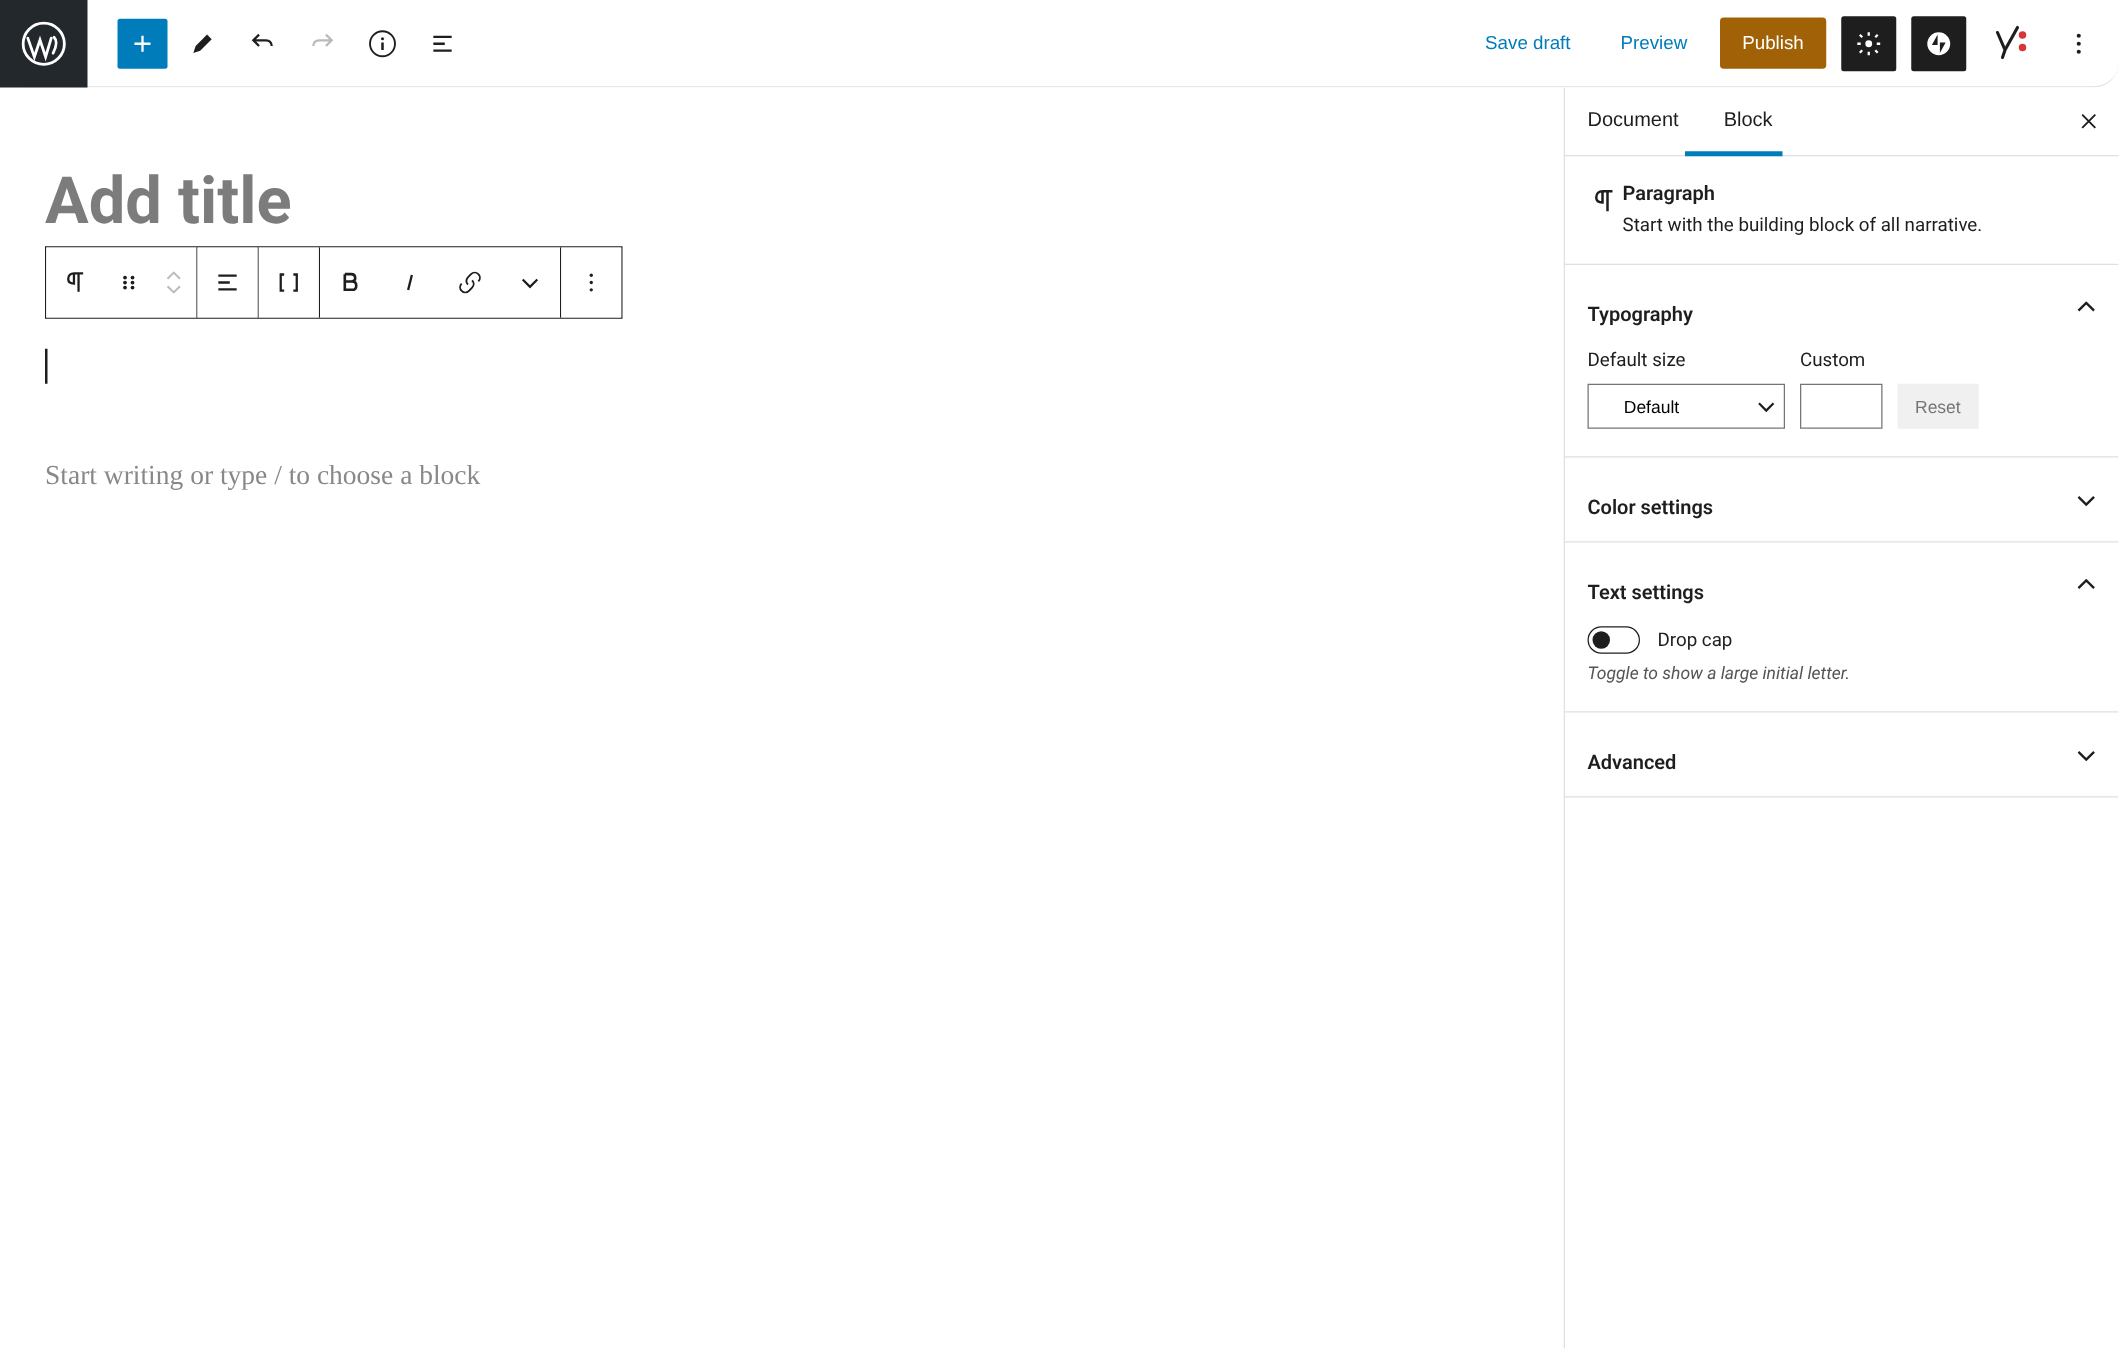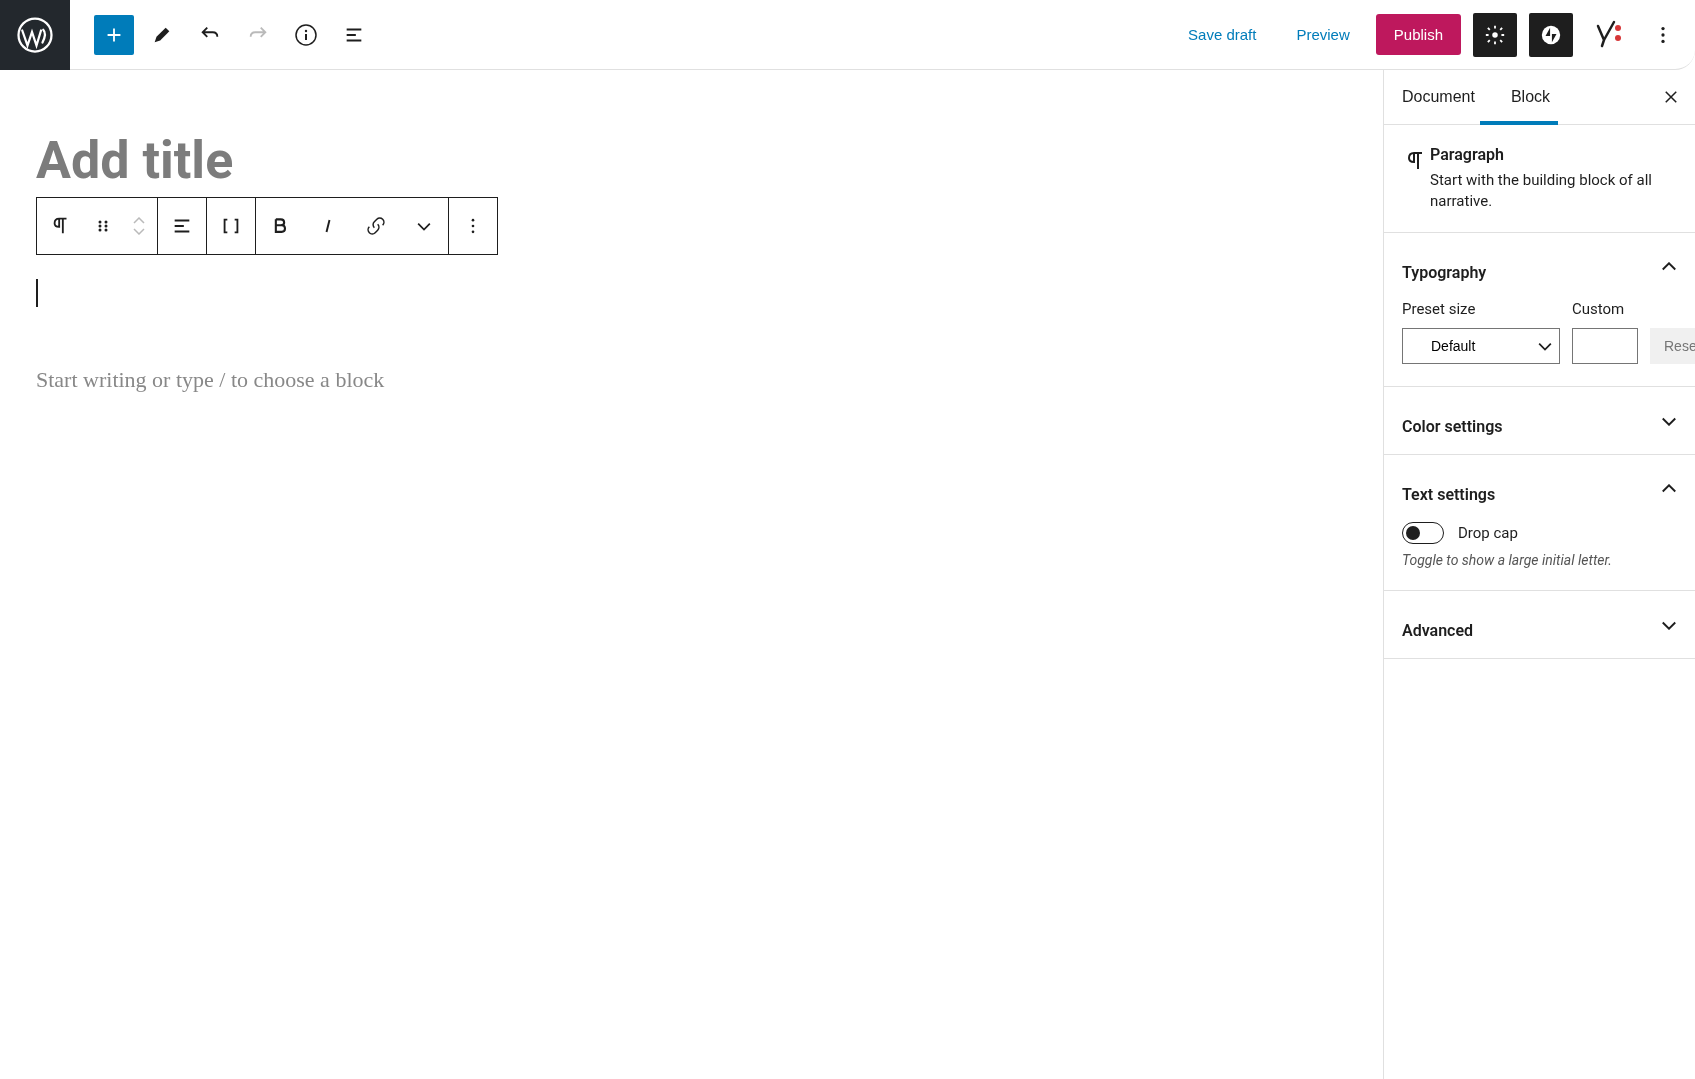--- a/index.html
+++ b/index.html
@@ -9,21 +9,21 @@
 
 .top-bar { display: flex; align-items: center; height: 70px; border-bottom: 1px solid #e0e0e0; border-radius: 20px; }
 .wp-logo { width: 70px; height: 70px; background: #23282d; display: flex; align-items: center; justify-content: center; }
 .wp-logo svg { width: 36px; height: 36px; }
 .toolbar-left { display: flex; align-items: center; gap: 8px; padding-left: 24px; }
 .btn-add { width: 40px; height: 40px; background: #007cba; border: none; display: flex; align-items: center; justify-content: center; border-radius: 2px; cursor: pointer; }
 .icon-btn { width: 40px; height: 40px; background: transparent; border: none; display: flex; align-items: center; justify-content: center; cursor: pointer; border-radius: 2px; }
 .icon-btn.disabled { opacity: 0.3; cursor: default; }
 .toolbar-right { margin-left: auto; display: flex; align-items: center; gap: 12px; padding-right: 10px; }
 .link-btn { background: none; border: none; color: #007cba; font-size: 15px; padding: 10px 14px; cursor: pointer; }
-.publish-btn { background: #be185d; color: #fff; border: none; font-size: 15px; padding: 12px 18px; border-radius: 3px; cursor: pointer; }
+.publish-btn { background: #a16207; color: #fff; border: none; font-size: 15px; padding: 12px 18px; border-radius: 3px; cursor: pointer; }
 .sq-btn { width: 44px; height: 44px; display: flex; align-items: center; justify-content: center; border: none; cursor: pointer; border-radius: 2px; }
 .sq-btn.dark { background: #1e1e1e; }
 .sq-btn.light { background: transparent; }
 
 
 .main { flex: 1; display: flex; overflow: hidden; }
 .editor { flex: 1; padding: 60px 36px 0 36px; overflow: auto; }
 .title-input { width: 100%; border: none; font-size: 52px; font-weight: 700; color: #7c7c7c; outline: none; font-family: inherit; }
 .title-input::placeholder { color: #7c7c7c; }
 .block-toolbar { display: inline-flex; border: 1px solid #1e1e1e; margin-top: 6px; }
@@ -31,21 +31,21 @@
 .bt-group:last-child { border-right: none; }
 .bt-btn { width: 48px; height: 56px; background: #fff; border: none; display: flex; align-items: center; justify-content: center; cursor: pointer; position: relative; }
 .bt-btn.narrow { width: 36px; }
 .bt-btn .mover { display: flex; flex-direction: column; align-items: center; justify-content: center; gap: 2px; opacity: 0.3; }
 .paragraph-area { margin-top: 24px; }
 .cursor-line { width: 2px; height: 28px; background: #1e1e1e; animation: blink 1s infinite; }
 @keyframes blink { 50% { opacity: 0; } }
 .placeholder-text { margin-top: 60px; color: #888; font-size: 22px; font-family: Georgia, serif; }
 
 
-.sidebar { width: 312px; border-left: 1px solid #e0e0e0; display: flex; flex-direction: column; overflow: auto; }
+.sidebar { width: 444px; border-left: 1px solid #e0e0e0; display: flex; flex-direction: column; overflow: auto; }
 .sb-tabs { display: flex; align-items: center; border-bottom: 1px solid #e0e0e0; padding-right: 6px; position: relative; }
 .sb-tab { padding: 18px 18px; background: none; border: none; font-size: 16px; cursor: pointer; color: #1e1e1e; font-weight: 400; }
 .sb-tab.active { font-weight: 500; }
 .tab-underline { position: absolute; bottom: -1px; left: 96px; width: 78px; height: 4px; background: #007cba; }
 .sb-close { margin-left: auto; width: 36px; height: 36px; background: none; border: none; cursor: pointer; display: flex; align-items: center; justify-content: center; }
 
 .sb-block-info { display: flex; padding: 20px 18px; border-bottom: 1px solid #e0e0e0; }
 .sb-block-icon { width: 28px; height: 28px; display: flex; align-items: center; justify-content: center; flex-shrink: 0; margin-top: 2px; }
 .sb-block-title { font-weight: 600; font-size: 16px; margin-bottom: 6px; }
 .sb-block-desc { font-size: 15px; color: #1e1e1e; line-height: 1.4; }
@@ -264,21 +264,21 @@
       <div class="sb-panel">
         <div class="sb-panel-header">
           <span class="sb-panel-title">Typography</span>
           <svg width="16" height="10" viewBox="0 0 12 8">
               <path d="M1 6 L6 1 L11 6" stroke="#1e1e1e" stroke-width="1.5" fill="none"></path>
             </svg>
         </div>
         <div class="sb-panel-body">
           <div class="typo-row">
             <div class="field-col">
-              <span class="field-label">Preset size</span>
+              <span class="field-label">Default size</span>
               <div class="select-wrap">
                 <select class="preset-select">
                   <option>Default</option>
                 </select>
                 <svg class="chev" width="14" height="10" viewBox="0 0 12 8">
                     <path d="M1 2 L6 7 L11 2" stroke="#1e1e1e" stroke-width="1.5" fill="none"></path>
                   </svg>
               </div>
             </div>
             <div class="field-col">

